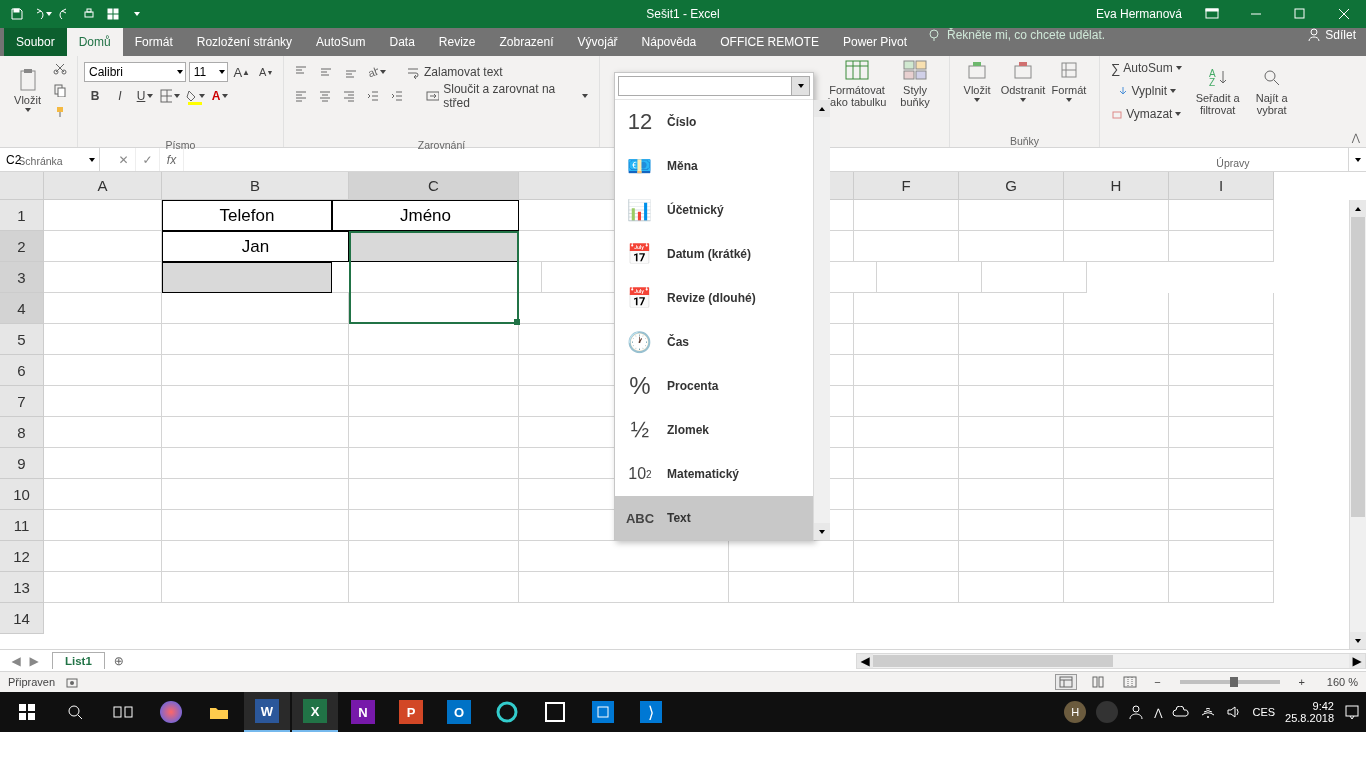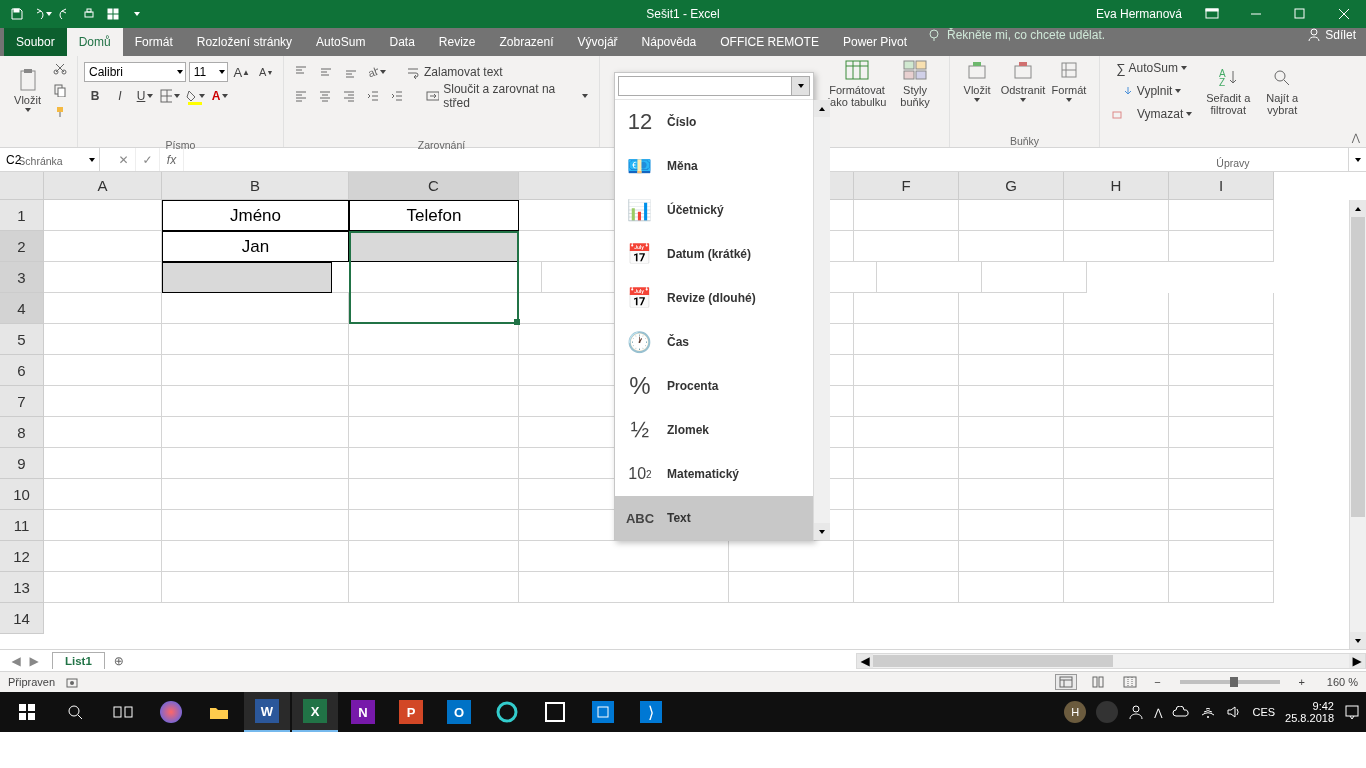--- a/index.html
+++ b/index.html
@@ -471,21 +471,21 @@
             <svg width="12" height="12">
               <path d="M6 2v7m-3-3l3 3 3-3" fill="none" stroke="#4a90d9"></path>
             </svg>
             <span style="margin-left:3px">Vyplnit</span>
             <span class="caret" style="margin-left:3px"></span>
           </div>
         <div class="s-btn" style="width:auto;padding:0 4px">
             <svg width="12" height="12">
               <rect x="2" y="4" width="8" height="6" fill="none" stroke="#d88"></rect>
             </svg>
-            <span style="margin-left:14px">Vymazat</span>
+            <span style="margin-left:3px">Vymazat</span>
             <span class="caret" style="margin-left:3px"></span>
           </div>
       </div>
       <div class="big-btn" style="width:50px">
           <div class="ico">
             <svg width="22" height="20">
               <text x="2" y="9" font-size="10" fill="#4a6">A</text>
               <text x="2" y="18" font-size="10" fill="#4a6">Z</text>
               <path d="M16 3v12m-3-3l3 3 3-3" fill="none" stroke="#666"></path>
             </svg>
@@ -551,22 +551,22 @@
       <div class="rh">9</div>
       <div class="rh">10</div>
       <div class="rh">11</div>
       <div class="rh">12</div>
       <div class="rh">13</div>
       <div class="rh">14</div>
     </div>
   <div class="cells" id="cells">
       <div class="cell-row">
         <div class="cell" style="width: 118px;"></div>
+        <div class="cell bordered" style="width: 170px;">Telefon</div>
         <div class="cell bordered" style="width: 187px;">Jméno</div>
-        <div class="cell bordered" style="width: 170px;">Telefon</div>
         <div class="cell" style="width: 210px;"></div>
         <div class="cell" style="width: 125px;"></div>
         <div class="cell" style="width: 105px;"></div>
         <div class="cell" style="width: 105px;"></div>
         <div class="cell" style="width: 105px;"></div>
         <div class="cell" style="width: 105px;"></div>
       </div>
       <div class="cell-row">
         <div class="cell" style="width: 118px;"></div>
         <div class="cell bordered" style="width: 187px; text-align: center;">Jan</div>

